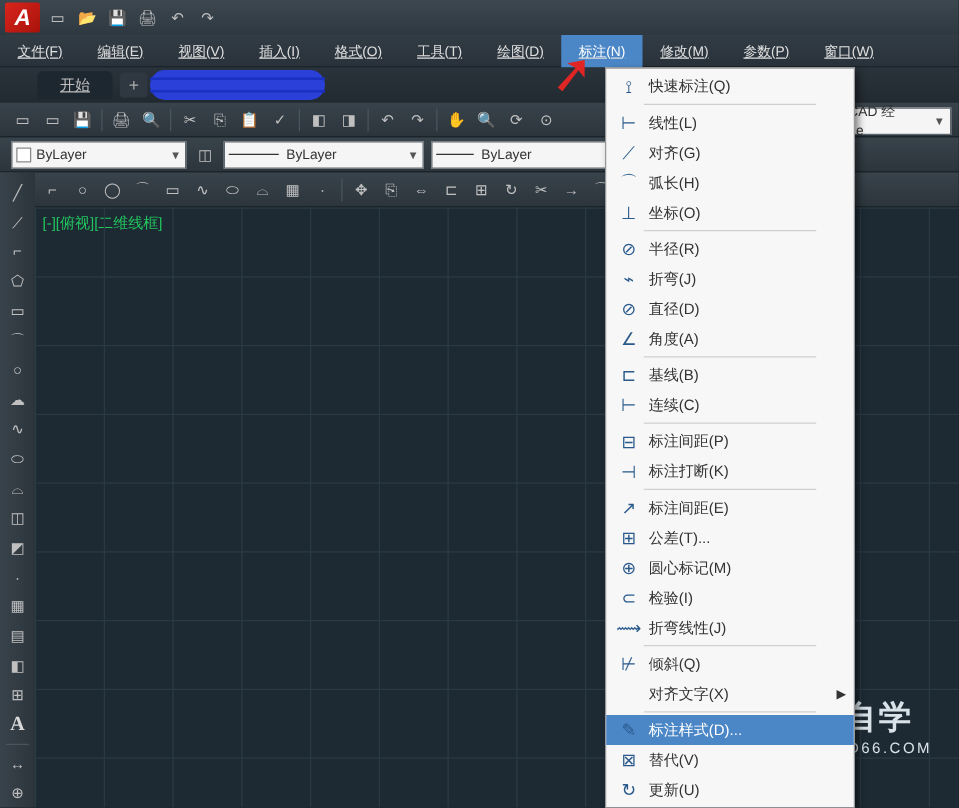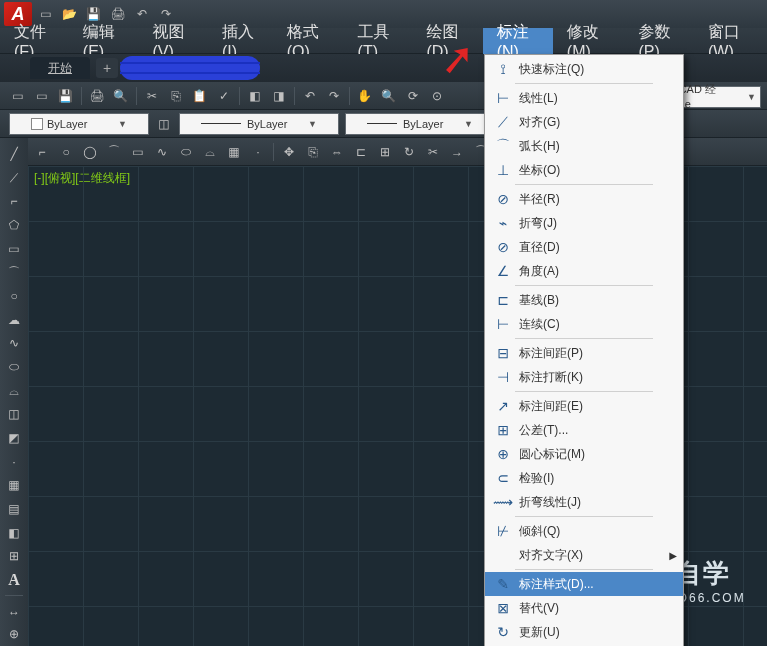--- a/index.html
+++ b/index.html
@@ -2,46 +2,46 @@
 <html><head>
   <meta charset="utf-8">
   <style>
     * { margin: 0; padding: 0; box-sizing: border-box; font-family: "Microsoft YaHei", sans-serif; }
     body { width: 767px; height: 646px; background: #1d2a33; overflow: hidden; position: relative; }
     
     .titlebar { height: 28px; background: linear-gradient(#3d4750, #2e3840); display: flex; align-items: center; padding: 0 4px; color: #e0e0e0; font-size: 12px; }
     .titlebar-logo { width: 28px; height: 24px; background: linear-gradient(135deg, #d9251c, #a8130b); margin-right: 2px; display: flex; align-items: center; justify-content: center; color: #fff; font-weight: bold; font-style: italic; font-size: 18px; border-radius: 2px; }
     .titlebar-title { flex: 1; text-align: right; padding-right: 14px; color: #e5e5e5; font-size: 13px; }
     
-    .menubar { height: 26px; background: linear-gradient(#323c44, #29323a); display: flex; color: #e0e0e0; font-size: 16px; border-bottom: 1px solid #1a2228; }
+    .menubar { height: 26px; background: linear-gradient(#323c44, #29323a); display: flex; color: #e0e0e0; font-size: 11px; border-bottom: 1px solid #1a2228; text-decoration: underline; }
     .menu-item { padding: 0 14px; height: 26px; display: flex; align-items: center; cursor: pointer; }
     .menu-item.active { background: #4b87c7; color: #ffffff; }
     
     .tabbar { height: 28px; background: linear-gradient(#2a333b, #222a31); display: flex; align-items: center; padding-left: 30px; position: relative; }
     .tab { height: 22px; padding: 0 18px; background: #1d2730; color: #c0c0c0; font-size: 12px; display: flex; align-items: center; border-radius: 4px 4px 0 0; margin-right: 6px; position: relative; text-decoration: underline; }
     .tab-close { margin-left: 10px; color: #888; font-size: 12px; }
     .tab-add { width: 22px; height: 20px; background: #2f3840; display: flex; align-items: center; justify-content: center; color: #aaa; border-radius: 3px; font-size: 14px; }
     .scribble { position: absolute; left: 120px; top: 2px; width: 140px; height: 24px; background: #2a40d8; border-radius: 12px; z-index: 5; }
     .scribble::before, .scribble::after { content: ''; position: absolute; left: 0; right: 0; height: 2px; background: #1a30c0; }
     .scribble::before { top: 6px; } .scribble::after { bottom: 6px; }
     
     .toolbar { height: 28px; background: linear-gradient(#39434b, #2c353c); display: flex; align-items: center; padding: 0 6px; border-bottom: 1px solid #1a2228; }
     .tb-btn { width: 22px; height: 22px; display: flex; align-items: center; justify-content: center; color: #c0c0c0; font-size: 12px; margin: 0 1px; }
     .tb-sep { width: 1px; height: 18px; background: #4a545c; margin: 0 3px; }
     .tb-combo-arrow { margin-left: auto; color: #555; font-size: 9px; }
     .workspace-combo { width: 110px; height: 22px; background: #f5f5f5; border: 1px solid #60686f; display: flex; align-items: center; padding: 0 4px; font-size: 11px; color: #333; position: absolute; right: 6px; top: 86px; }
     
     .layer-bar { height: 28px; background: linear-gradient(#39434b, #2c353c); display: flex; align-items: center; padding: 0 6px; border-bottom: 1px solid #1a2228; }
-    .layer-combo { height: 22px; background: #f5f5f5; border: 1px solid #60686f; display: flex; align-items: center; padding: 0 21px; font-size: 11px; color: #333; margin: 0 3px; }
+    .layer-combo { height: 22px; background: #f5f5f5; border: 1px solid #60686f; display: flex; align-items: center; padding: 0 3px; font-size: 11px; color: #333; margin: 0 3px; }
     .swatch { width: 12px; height: 12px; border: 1px solid #888; background: #fff; margin-right: 4px; }
     
     .draw-bar { height: 28px; background: linear-gradient(#39434b, #2c353c); display: flex; align-items: center; padding: 0 6px; border-bottom: 1px solid #1a2228; }
     
     .workspace { position: absolute; left: 28px; top: 166px; right: 0; bottom: 0; background: #1d2a33; }
-    .viewport-label { position: absolute; left: 6px; top: 4px; color: #84cc16; font-size: 12px; }
+    .viewport-label { position: absolute; left: 6px; top: 4px; color: #22c55e; font-size: 12px; }
     .grid-v, .grid-h { position: absolute; background: #2a3a44; }
     
     .left-tool { position: absolute; left: 0; top: 138px; width: 28px; background: linear-gradient(90deg, #39434b, #2c353c); display: flex; flex-direction: column; align-items: center; padding-top: 4px; bottom: 0; }
     .lt-btn { width: 22px; height: 22px; display: flex; align-items: center; justify-content: center; color: #c0c0c0; font-size: 12px; margin: 1px 0; }
     .lt-sep { width: 18px; height: 1px; background: #4a545c; margin: 3px 0; }
     .text-a { color: #d8d8d8; font-size: 16px; font-weight: bold; font-family: serif; }
     
     .dropdown { position: absolute; left: 484px; top: 54px; width: 200px; background: #f7f7f7; border: 1px solid #999; box-shadow: 3px 3px 6px rgba(0,0,0,0.5); z-index: 100; padding: 2px 0; }
     .dd-item { height: 24px; display: flex; align-items: center; padding: 0 6px; font-size: 12px; color: #333; }
     .dd-item.highlight { background: #4b87c7; color: #fff; }

